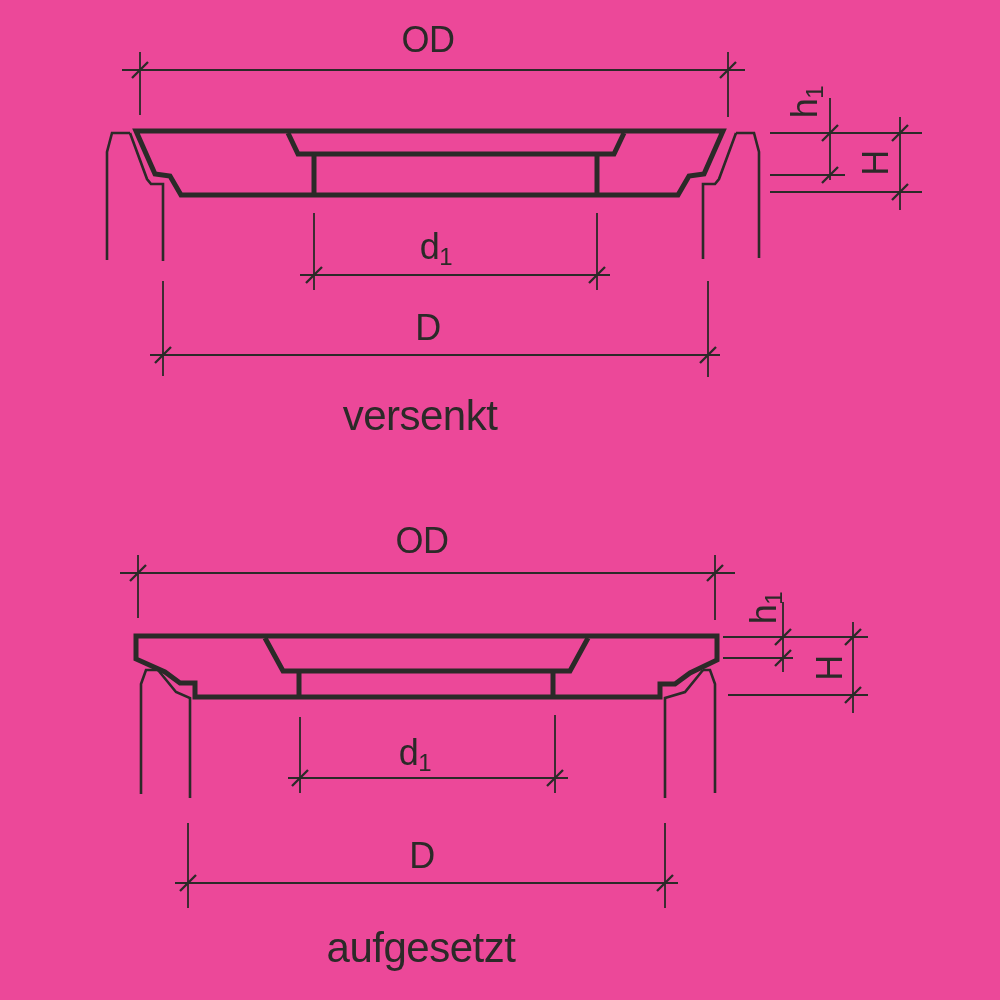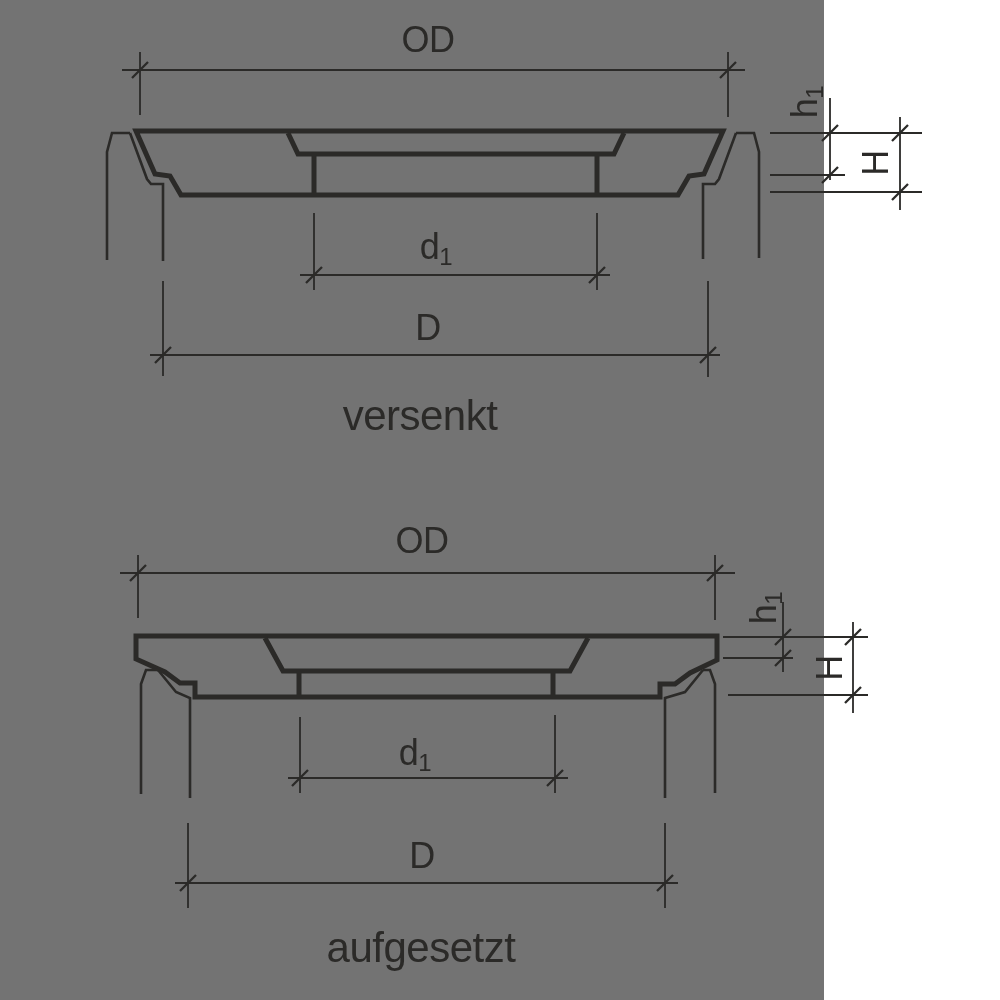--- a/index.html
+++ b/index.html
@@ -5,23 +5,23 @@
   html, body {
     margin: 0;
     padding: 0;
     background: #ffffff;
     width: 1000px;
     height: 1000px;
     overflow: hidden;
   }
   .canvas-wrap {
     position: relative;
-    width: 824px;
+    width: 1000px;
     height: 1000px;
-    background: #737373;
+    background: #ec4899;
   }
   svg { display: block; }
 
   
   .thick {
     stroke: #2b2a28;
     stroke-width: 5;
     fill: none;
     stroke-linejoin: miter;
     stroke-linecap: butt;

